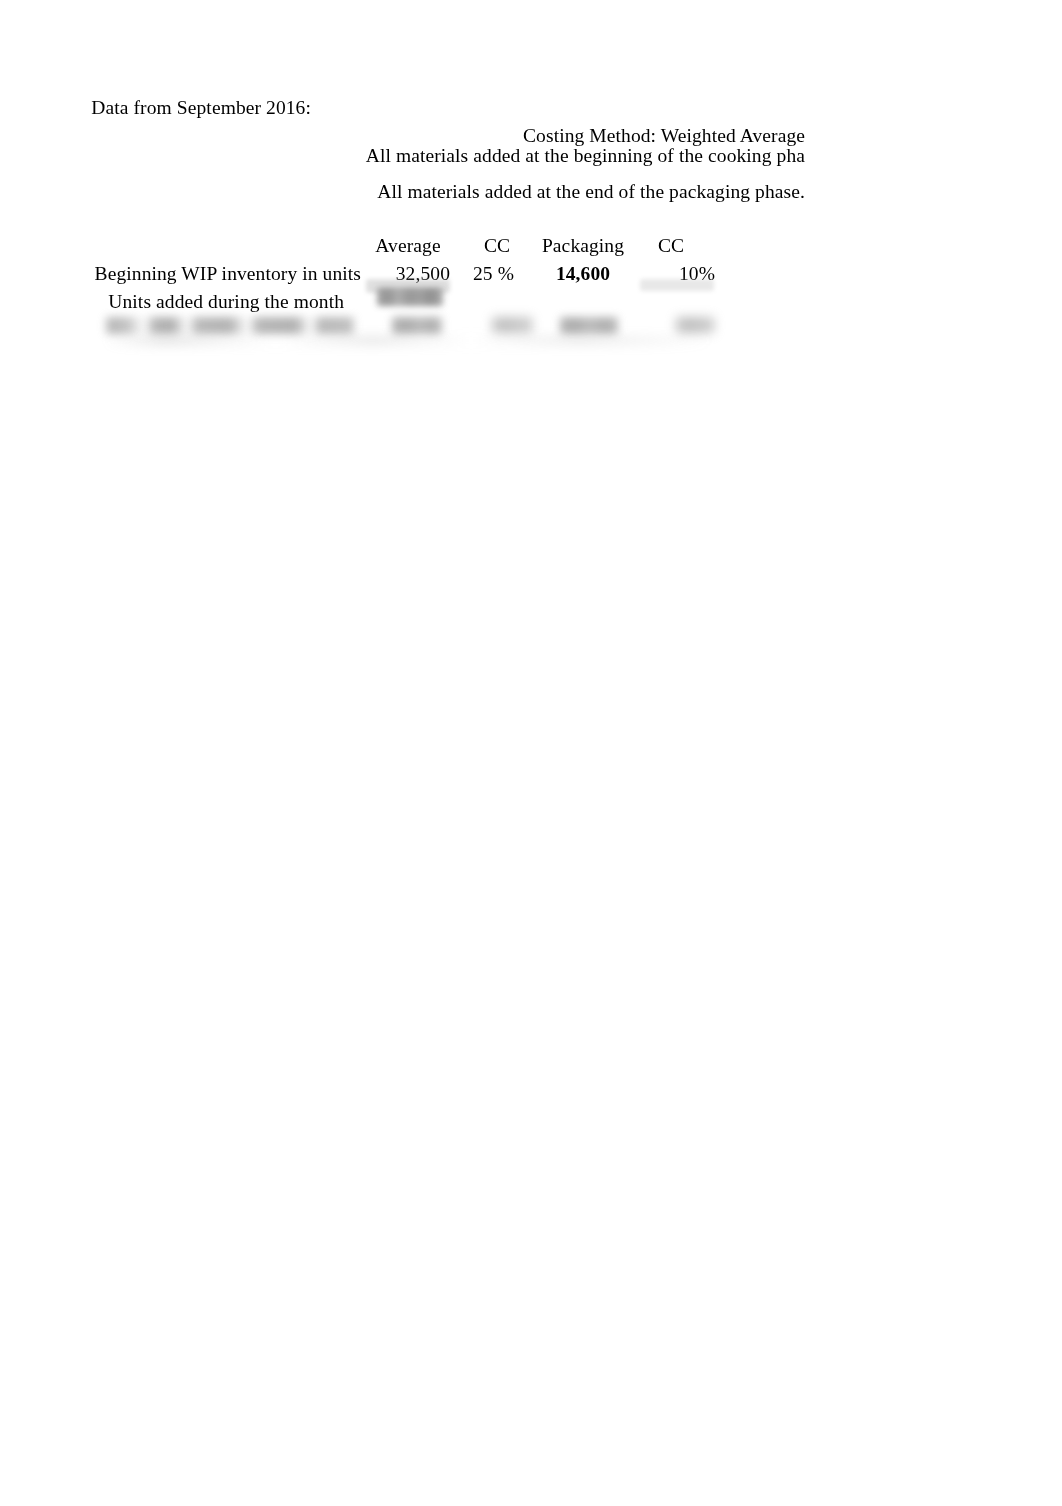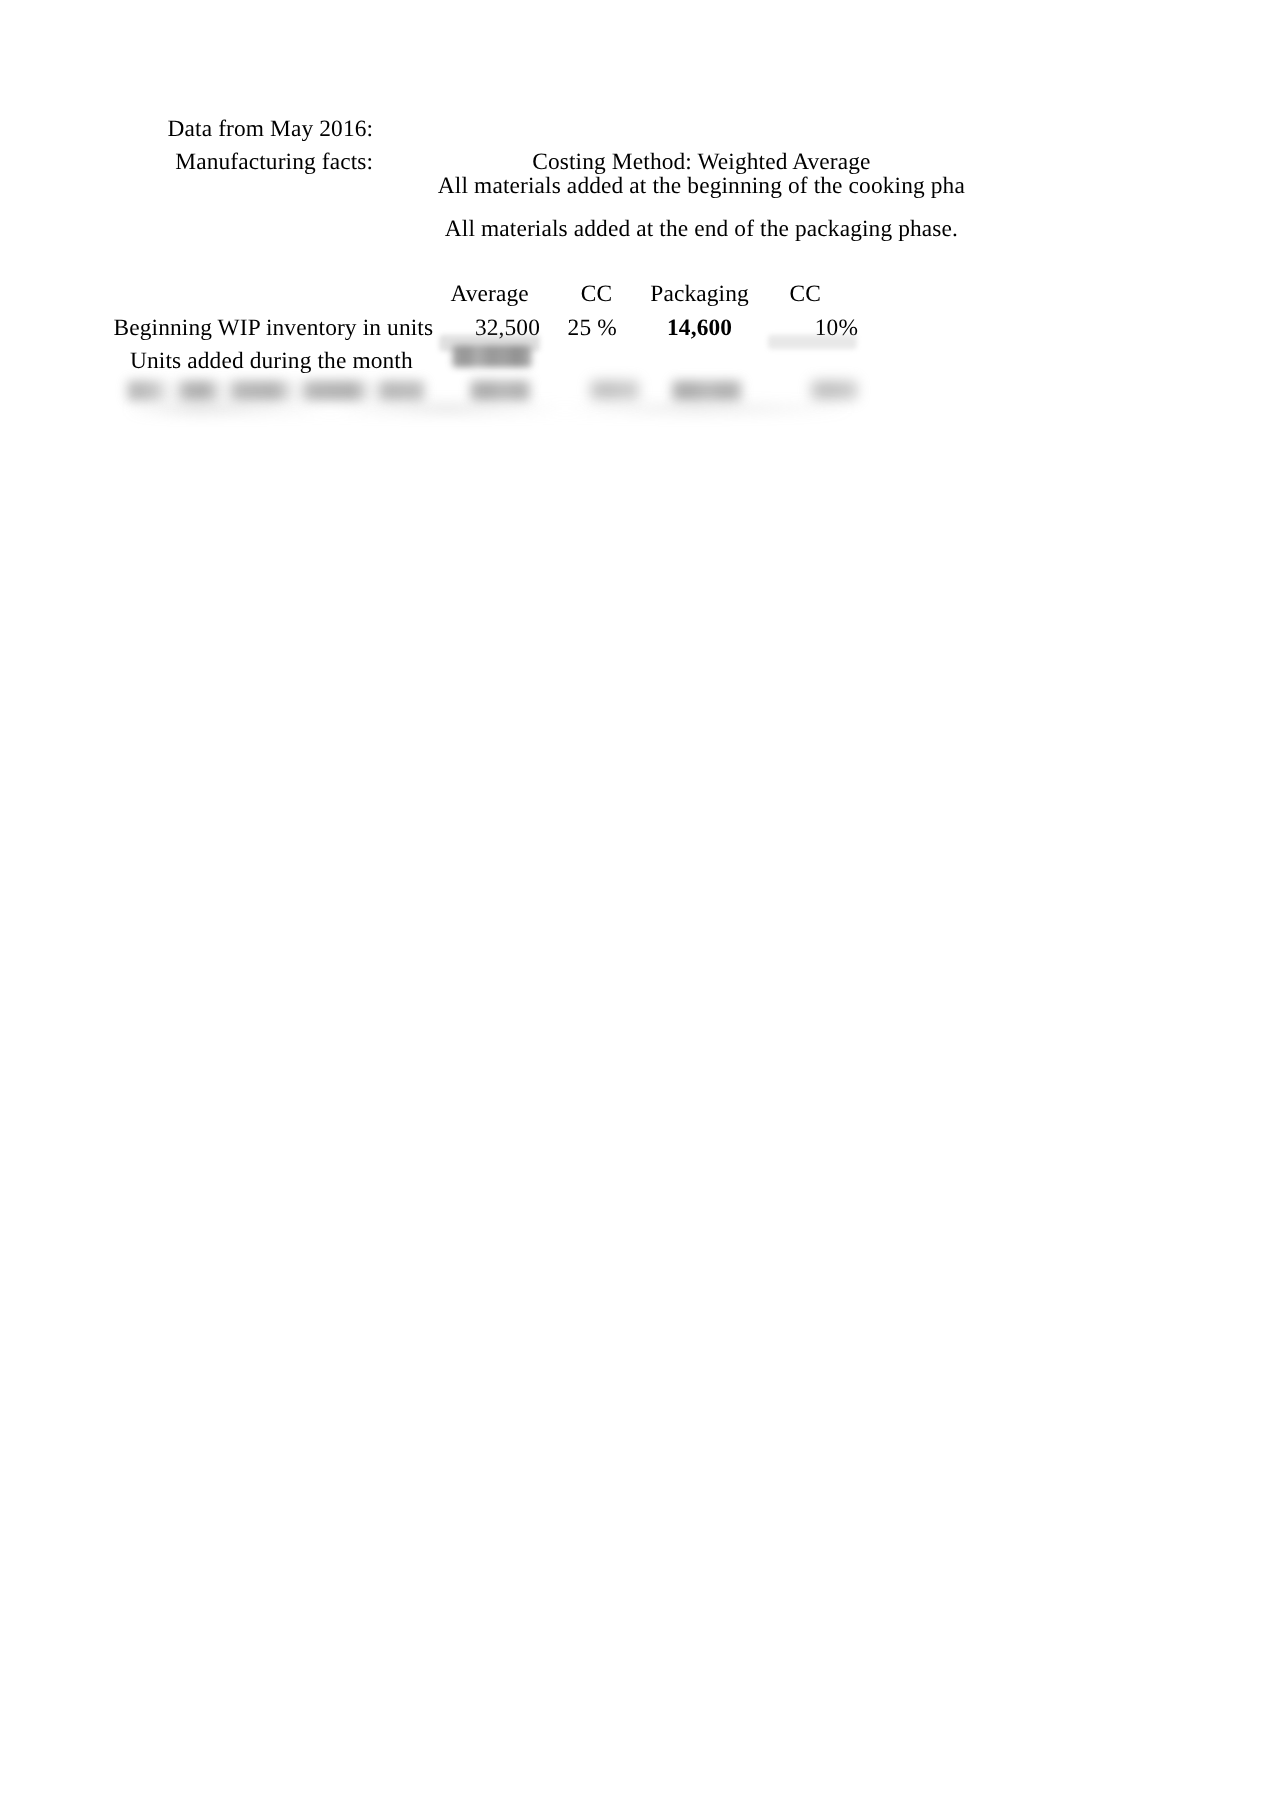--- a/index.html
+++ b/index.html
@@ -23,21 +23,21 @@
 
   
   .cell {
     position: absolute;
     font-size: 19.5px;
     line-height: 24px;
     white-space: nowrap;
     letter-spacing: 0.1px;
   }
   .cell.right  { text-align: right; }
-  .cell.left   { text-align: center; }
+  .cell.left   { text-align: right; }
   .cell.center { text-align: center; }
 
   
   .intro-label {
     font-size: 19.5px;
     line-height: 24px;
   }
 
   
   .clipped {
@@ -63,23 +63,22 @@
     opacity: 0.30;
   }
 
   .table-area { position: absolute; left: 0; top: 0; }
 </style>
 </head>
 <body>
 
 <div class="page">
 
-  <div class="cell right intro-label" style="left:0px; top:96px; width:311px;">Data from May 2016:</div>
+  <div class="cell right intro-label" style="left:0px; top:96px; width:311px;">Data from September 2016:</div>
 
-  <div class="cell right intro-label" style="left:0px; top:124px; width:311px;">Manufacturing facts:</div>
 
   <div class="cell left clipped" style="left:364px; top:124px; width:441px;">Costing Method: Weighted Average</div>
 
   <div class="cell left clipped" style="left:364px; top:144px; width:441px;">All materials added at the beginning of the cooking pha</div>
 
   <div class="cell left clipped" style="left:364px; top:180px; width:441px;">All materials added at the end of the packaging phase.</div>
 
   <div class="table-area">
 
     <div class="cell center" style="left:366px; top:234px; width:84px;">Average</div>

